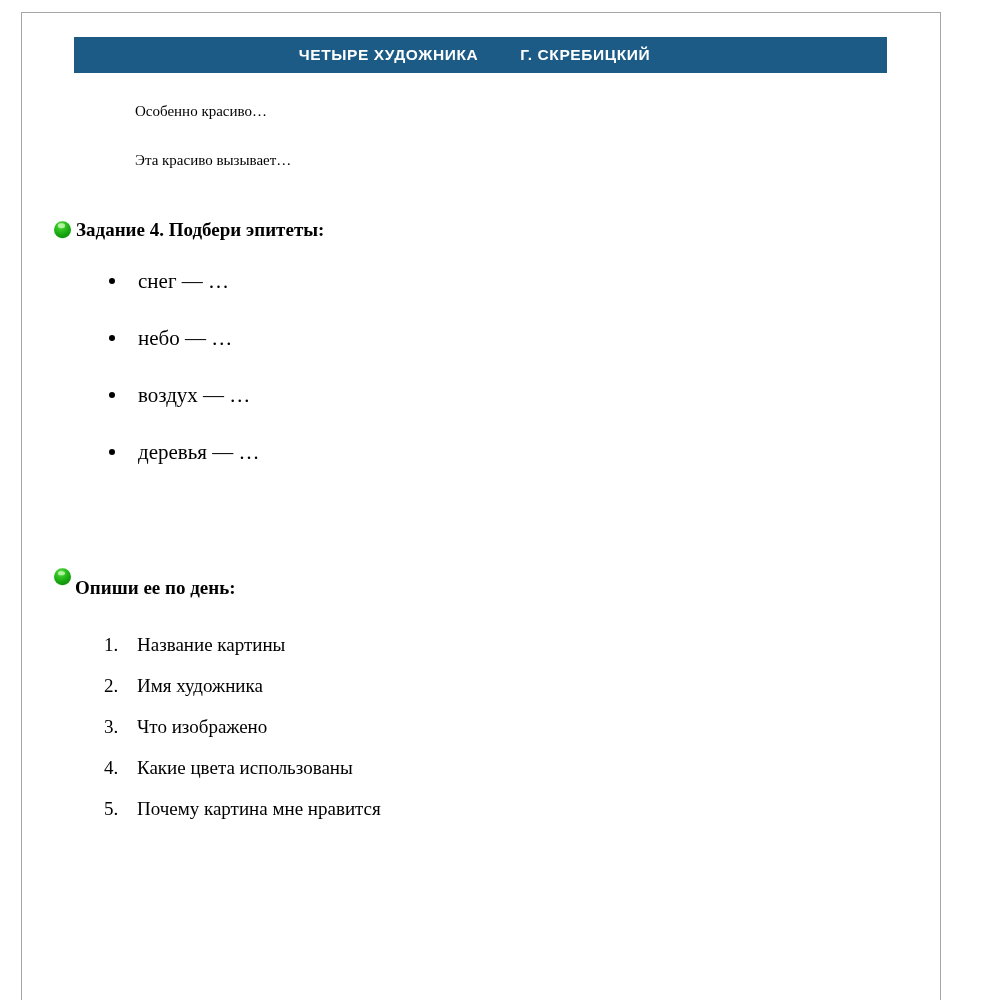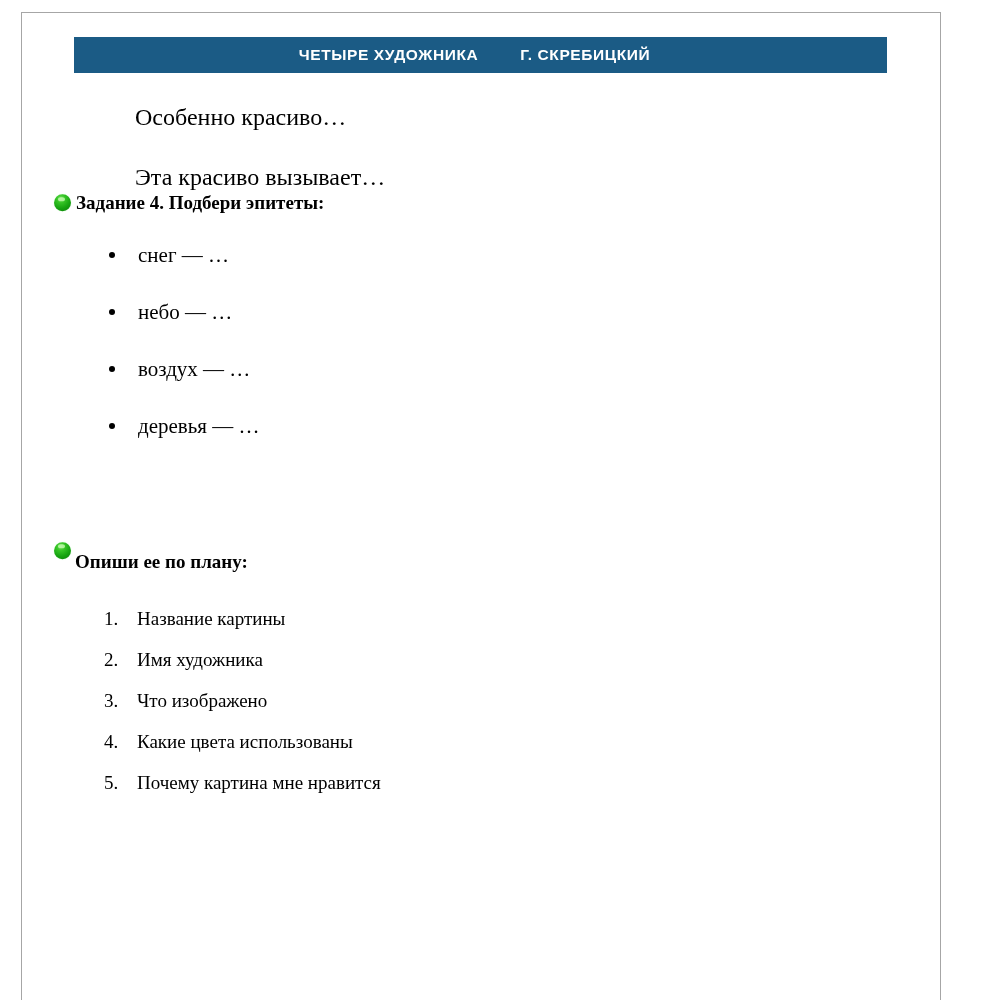--- a/index.html
+++ b/index.html
@@ -67,38 +67,38 @@
 
   
   .content {
     position: absolute;
     left: 0;
     top: 72px;
     width: 920px;
   }
 
   .para {
-    font-size: 24px;
+    font-size: 15px;
     line-height: 1.25;
     margin: 0;
     padding-left: 113px;
   }
   .para-1 { padding-top: 17px; }
   .para-2 { padding-top: 30px; }
 
   
   .task-heading {
     position: relative;
     padding-left: 54px;
     font-size: 19px;
     font-weight: bold;
     line-height: 1.2;
     white-space: nowrap;
   }
-  .task-4 { }
+  .task-4 { margin-top: 49px; }
   .task-5 { margin-top: 83px; }
 
   .green-bullet {
     position: absolute;
     left: 53px;
     top: 50%;
     transform: translateY(-52%);
     width: 17px;
     height: 17px;
     margin-left: -21px;
@@ -213,21 +213,21 @@
         </li>
         <li class="epithet-item">
           <span>деревья — …</span>
         </li>
       </ul>
 
       <div class="task-heading task-5">
         <span class="green-bullet"></span>
       </div>
 
-      <div class="plan-heading">Опиши ее по плану:</div>
+      <div class="plan-heading">Опиши ее по день:</div>
 
       <ol class="plan-list">
         <li class="plan-item">
           <span class="plan-num">1.</span>
           <span>Название картины</span>
         </li>
         <li class="plan-item">
           <span class="plan-num">2.</span>
           <span>Имя художника</span>
         </li>

